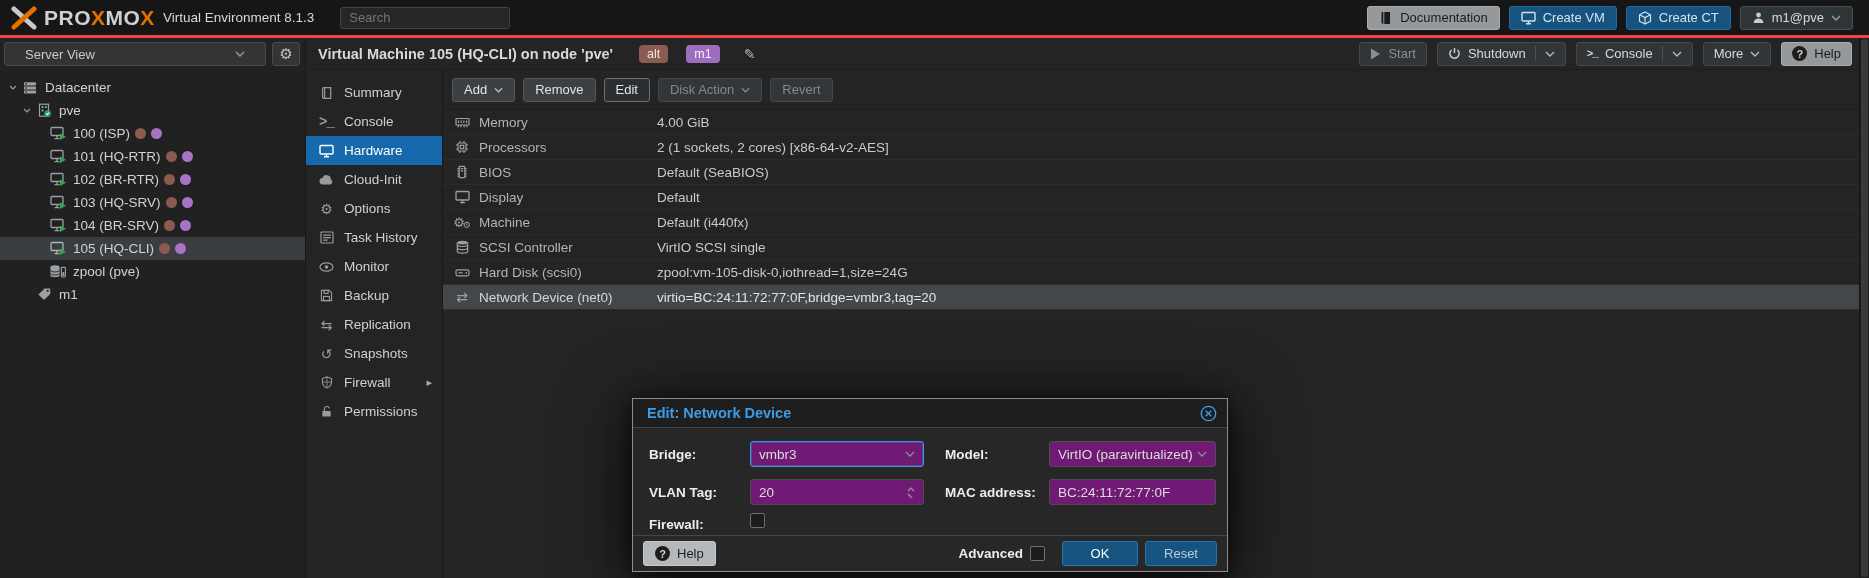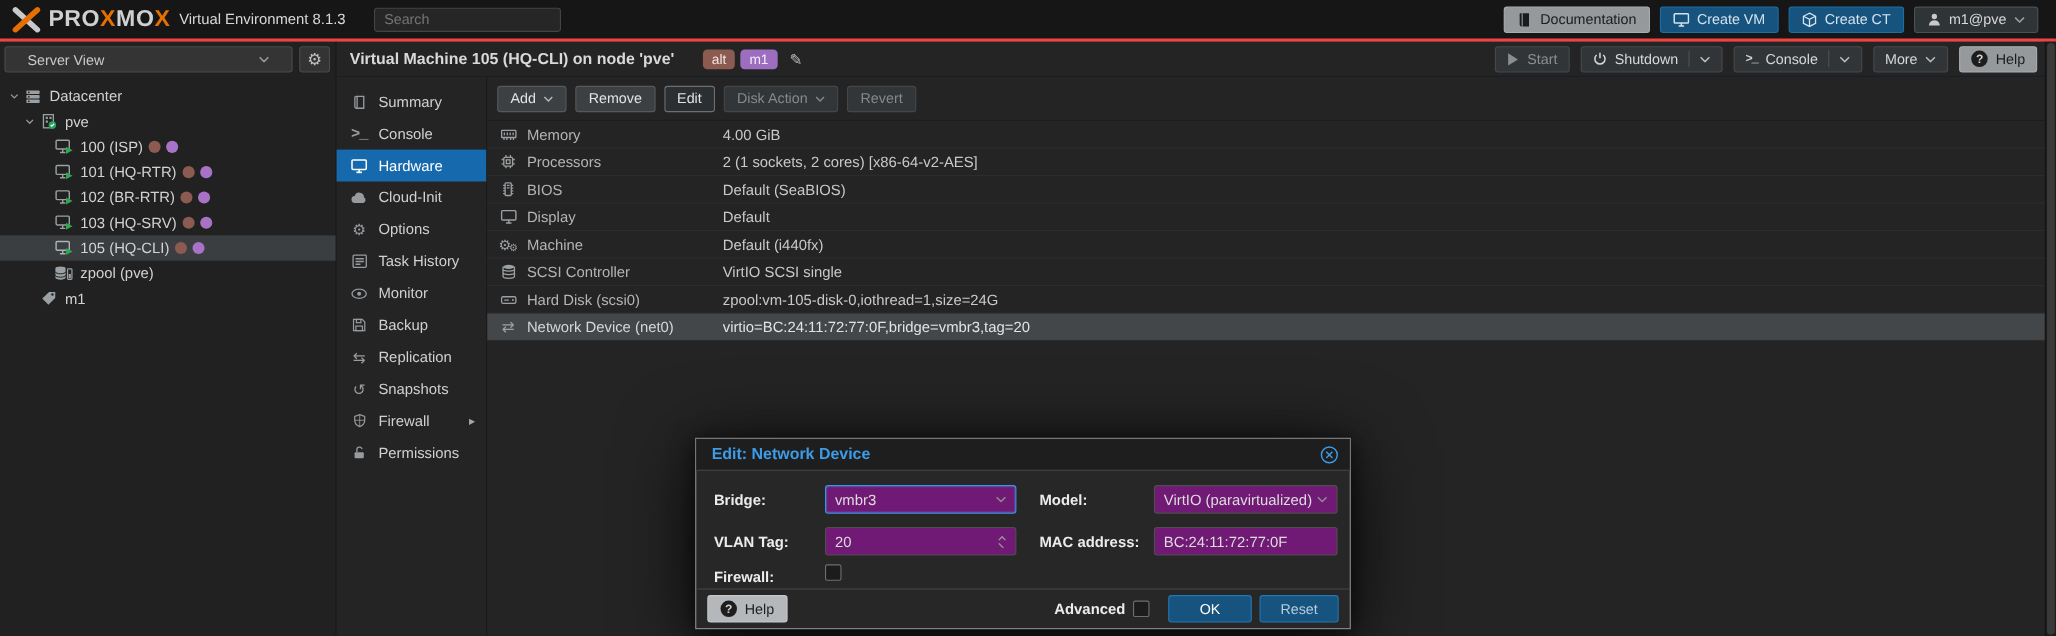--- a/index.html
+++ b/index.html
@@ -42,21 +42,21 @@
   .ti { width:20px; margin-right:5px; display:flex; justify-content:center; color:#9aa0a3; }
   .dot { width:11px; height:11px; border-radius:50%; margin-left:5px; display:inline-block; }
   .dot-a { background:#8b5a50; }
   .dot-b { background:#a873c6; }
   .p6{padding-left:6px;} .p20{padding-left:20px;} .p34{padding-left:34px;} .p48{padding-left:48px;}
 
   
   .panel-header { position:absolute; left:306px; top:38px; right:0; height:32px; background:#242424;
     border-bottom:1px solid #191f26; display:flex; align-items:center; padding:0 17px 0 12px; }
   .vm-title { font-size:14.5px; font-weight:bold; color:#d9d9d9; }
-  .tagrow { display:flex; align-items:center; margin-left:26px; gap:5px; }
+  .tagrow { display:flex; align-items:center; margin-left:26px; gap:18px; }
   .tagpill { height:18px; border-radius:4px; padding:0 8px; font-size:12.5px; display:flex; align-items:center; color:#f3e4de; }
   .tag-alt { background:#8b5a50; }
   .tag-m1 { background:#9d6ec0; color:#f4ecf9; }
   .pencil { color:#b9b9b9; font-size:14px; margin-left:6px; cursor:pointer; }
   .ph-actions { margin-left:auto; display:flex; align-items:center; gap:10px; }
   .abtn { height:24px; background:#313537; border:1px solid #46494c; border-radius:3px; color:#d7d7d7;
     font-size:13px; display:flex; align-items:center; gap:7px; padding:0 10px; cursor:pointer; }
   .abtn.disabled { color:#8a8e91; cursor:default; }
   .abtn .divider { width:1px; height:15px; background:#4d5154; margin:0 2px; }
   .abtn-help { background:#96999c; border-color:#aaadb0; color:#1b1b1b; }
@@ -282,20 +282,32 @@
             <rect x="1" y="1.5" width="12" height="8" rx="1" fill="none" stroke="#9aa0a3" stroke-width="1.3"></rect>
             <path d="M4.5 12.6h5M7 9.5v3" stroke="#9aa0a3" stroke-width="1.3"></path>
             <path d="M10 7.5l6 3.2-6 3.2z" fill="#2fa84f"></path>
           </svg>
       </span>
       <span>103 (HQ-SRV)</span>
       <span class="dot dot-a"></span>
       <span class="dot dot-b"></span>
     </div>
 
+    <div class="tree-row p48">
+      <span class="ti">
+        <svg width="17" height="15" viewBox="0 0 17 15">
+            <rect x="1" y="1.5" width="12" height="8" rx="1" fill="none" stroke="#9aa0a3" stroke-width="1.3"></rect>
+            <path d="M4.5 12.6h5M7 9.5v3" stroke="#9aa0a3" stroke-width="1.3"></path>
+            <path d="M10 7.5l6 3.2-6 3.2z" fill="#2fa84f"></path>
+          </svg>
+      </span>
+      <span>104 (BR-SRV)</span>
+      <span class="dot dot-a"></span>
+      <span class="dot dot-b"></span>
+    </div>
 
     <div class="tree-row p48 selected">
       <span class="ti">
         <svg width="17" height="15" viewBox="0 0 17 15">
             <rect x="1" y="1.5" width="12" height="8" rx="1" fill="none" stroke="#adb3b6" stroke-width="1.3"></rect>
             <path d="M4.5 12.6h5M7 9.5v3" stroke="#adb3b6" stroke-width="1.3"></path>
             <path d="M10 7.5l6 3.2-6 3.2z" fill="#2fa84f"></path>
           </svg>
       </span>
       <span>105 (HQ-CLI)</span>

